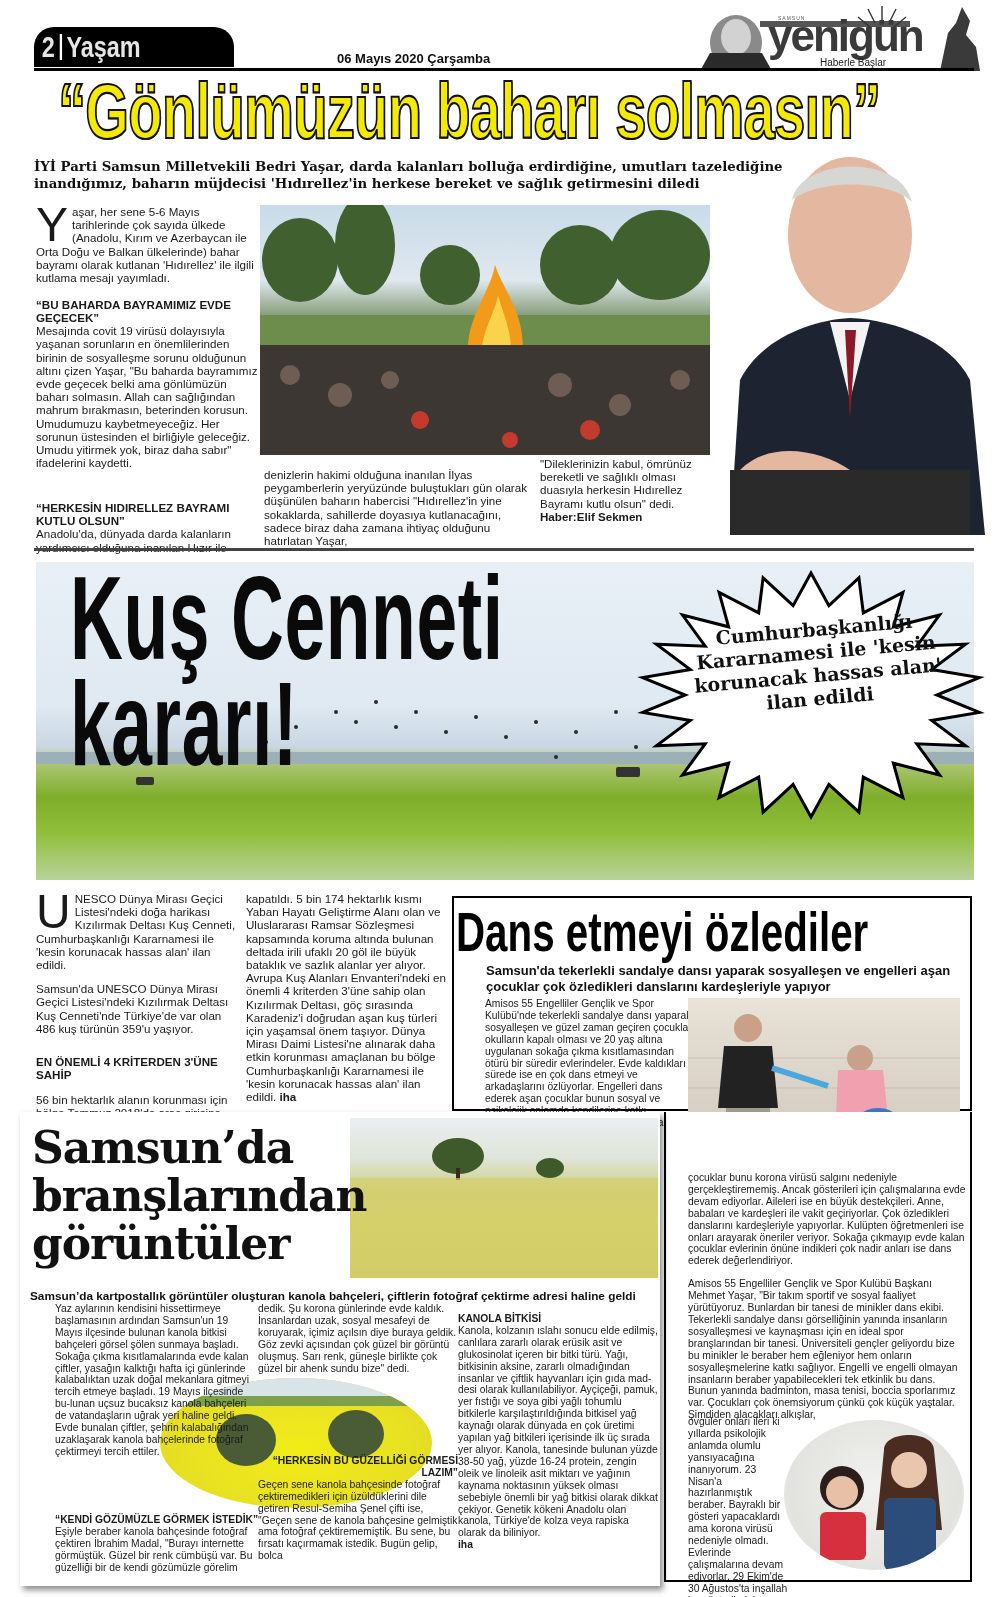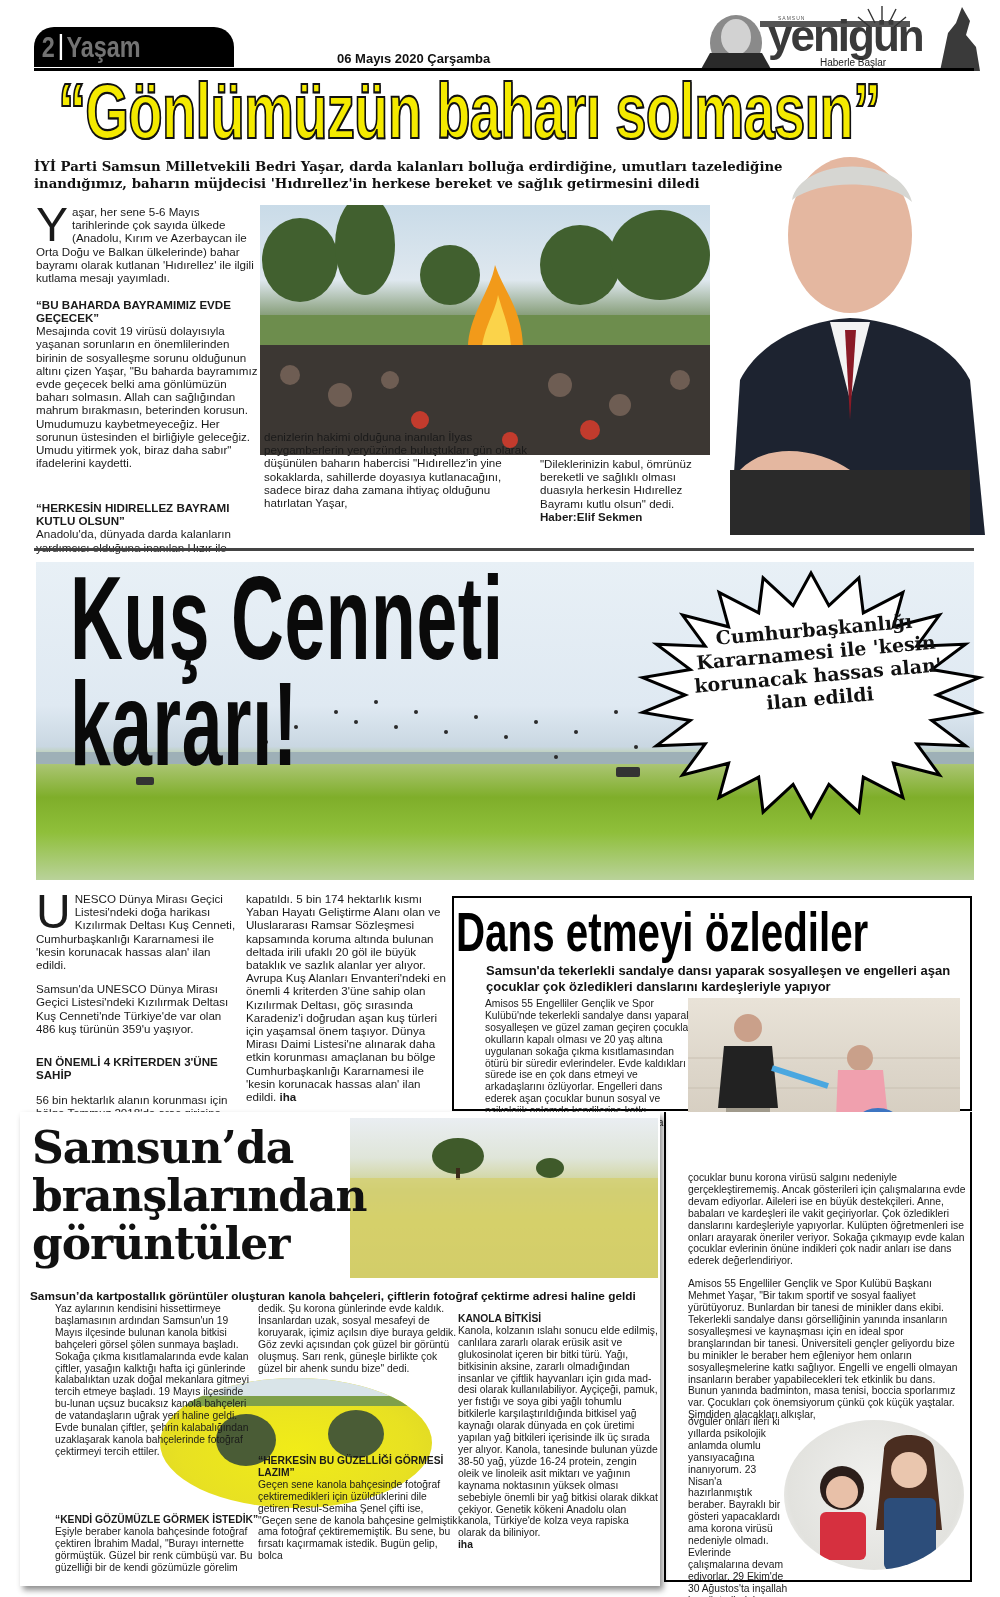--- a/index.html
+++ b/index.html
@@ -7,32 +7,32 @@
 body{position:relative;font-family:"Liberation Sans",sans-serif;color:#111}
 .abs{position:absolute}
 .cond{font-family:"Liberation Sans",sans-serif;font-weight:bold;display:inline-block;transform-origin:left top}
 .body-text{font-size:11.6px;line-height:13.2px;color:#1a1a1a}
 .small-text{font-size:10.3px;line-height:11.9px;color:#1a1a1a}
 .sub-h{font-weight:bold;font-size:11.6px;line-height:13px;margin-top:10px}
 p{margin:0}
 p+p{margin-top:11px}
 .dropcap{float:left;font-size:48px;line-height:40px;margin:0 4px -2px 0;font-family:"Liberation Sans",sans-serif}
 
-#section-pill{left:34px;top:27px;width:200px;height:40px;background:#000;border-radius:20px 20px 0 0;color:#737373;overflow:hidden}
+#section-pill{left:34px;top:27px;width:200px;height:40px;background:#000;border-radius:20px 20px 0 0;color:#e5e5e5;overflow:hidden}
 #section-pill .cond{font-size:30px;line-height:40px;padding-left:10px;transform:scaleX(.78)}
 #header-rule{left:34px;top:68px;width:940px;height:3px;background:#000}
 #issue-date{left:337px;top:51px;font-size:13px;font-weight:bold}
 #logo{left:700px;top:3px;width:280px;height:68px}
 #main-title{left:58px;top:70px;width:900px;height:82px;overflow:visible;white-space:nowrap}
 #main-title .cond{font-size:78px;line-height:82px;color:#f4ea00;-webkit-text-stroke:2.2px #111;transform:scaleX(.72);letter-spacing:-1px;text-shadow:1px 1px 0 #333}
 #deck{left:34px;top:159px;width:760px;font-family:"DejaVu Serif",serif;font-weight:bold;font-size:13.3px;line-height:16.5px}
 
 #s1-col1{left:36px;top:205px;width:222px}
 #s1-photo{left:260px;top:205px;width:450px;height:250px;overflow:hidden;background:linear-gradient(180deg,#c9dbe8 0%,#dfe8ef 30%,#6f8a5a 48%,#55734a 55%,#3b3a36 68%,#50463f 100%)}
-#s1-col2{left:264px;top:430px;width:270px}
+#s1-col2{left:264px;top:468px;width:270px}
 #s1-col3{left:540px;top:457px;width:180px}
 #s1-portrait{left:700px;top:140px;width:290px;height:395px}
 #s1-divider{left:34px;top:548px;width:940px;height:3px;background:#444}
 
 #s2-hero{left:36px;top:562px;width:938px;height:318px;overflow:hidden;background:linear-gradient(180deg,#e8f0f6 0%,#dfe9f2 45%,#c9d7e2 58%,#a9c470 64%,#7fae2a 74%,#8fbf3a 85%,#b9d29a 100%)}
 #s2-title{left:70px;top:565px;width:560px}
 #s2-title .cond{font-size:118px;line-height:106px;color:#0a0a0a;transform:scaleX(.62);white-space:nowrap;letter-spacing:1px}
 #s2-burst{left:636px;top:570px;width:350px;height:250px}
 #s2-burst-text{left:672px;top:618px;width:290px;text-align:center;font-family:"DejaVu Serif",serif;font-weight:bold;font-size:19px;line-height:23px;transform:rotate(-5deg)}
 #s2-col1{left:36px;top:892px;width:205px}
@@ -52,21 +52,21 @@
 #s4-box{left:20px;top:1112px;width:640px;height:474px;background:#fff;box-shadow:3px 4px 6px rgba(0,0,0,.45)}
 #s4-title{left:32px;top:1124px;width:310px;font-family:"DejaVu Serif",serif;font-weight:bold;font-size:44px;line-height:48px;letter-spacing:-1px}
 #s4-photo{left:350px;top:1118px;width:308px;height:160px;background:linear-gradient(180deg,#eaeef2 0%,#dfe5d9 25%,#cdd08a 45%,#d8d36b 65%,#cfc96a 100%);overflow:hidden}
 #s4-deck{left:30px;top:1289px;width:625px;font-size:11.8px;font-weight:bold;white-space:nowrap}
 #s4-col1{left:55px;top:1303px;width:195px}
 #s4-col2{left:258px;top:1303px;width:200px}
 #s4-col3{left:458px;top:1303px;width:200px}
 #s4-circle{left:160px;top:1378px;width:272px;height:130px;border-radius:50%;overflow:hidden;background:radial-gradient(ellipse at 50% 55%,#f1ec18 0%,#e8e122 60%,#d8d12a 100%)}
 #s4-col1b{left:55px;top:1514px;width:205px}
 #s4-col2b{left:258px;top:1455px;width:200px}
-.right{text-align:left}
+.right{text-align:right}
 .bold{font-weight:bold}
 </style>
 </head>
 <body>
 
 <div id="section-pill" class="abs">
   <span class="cond"><span>2</span><span style="display:inline-block;width:3px;height:26px;background:#fff;margin:0 6px;vertical-align:-3px"></span><span>Yaşam</span></span>
 </div>
 <div id="issue-date" class="abs">06 Mayıs 2020 Çarşamba</div>
 <div id="logo" class="abs">

